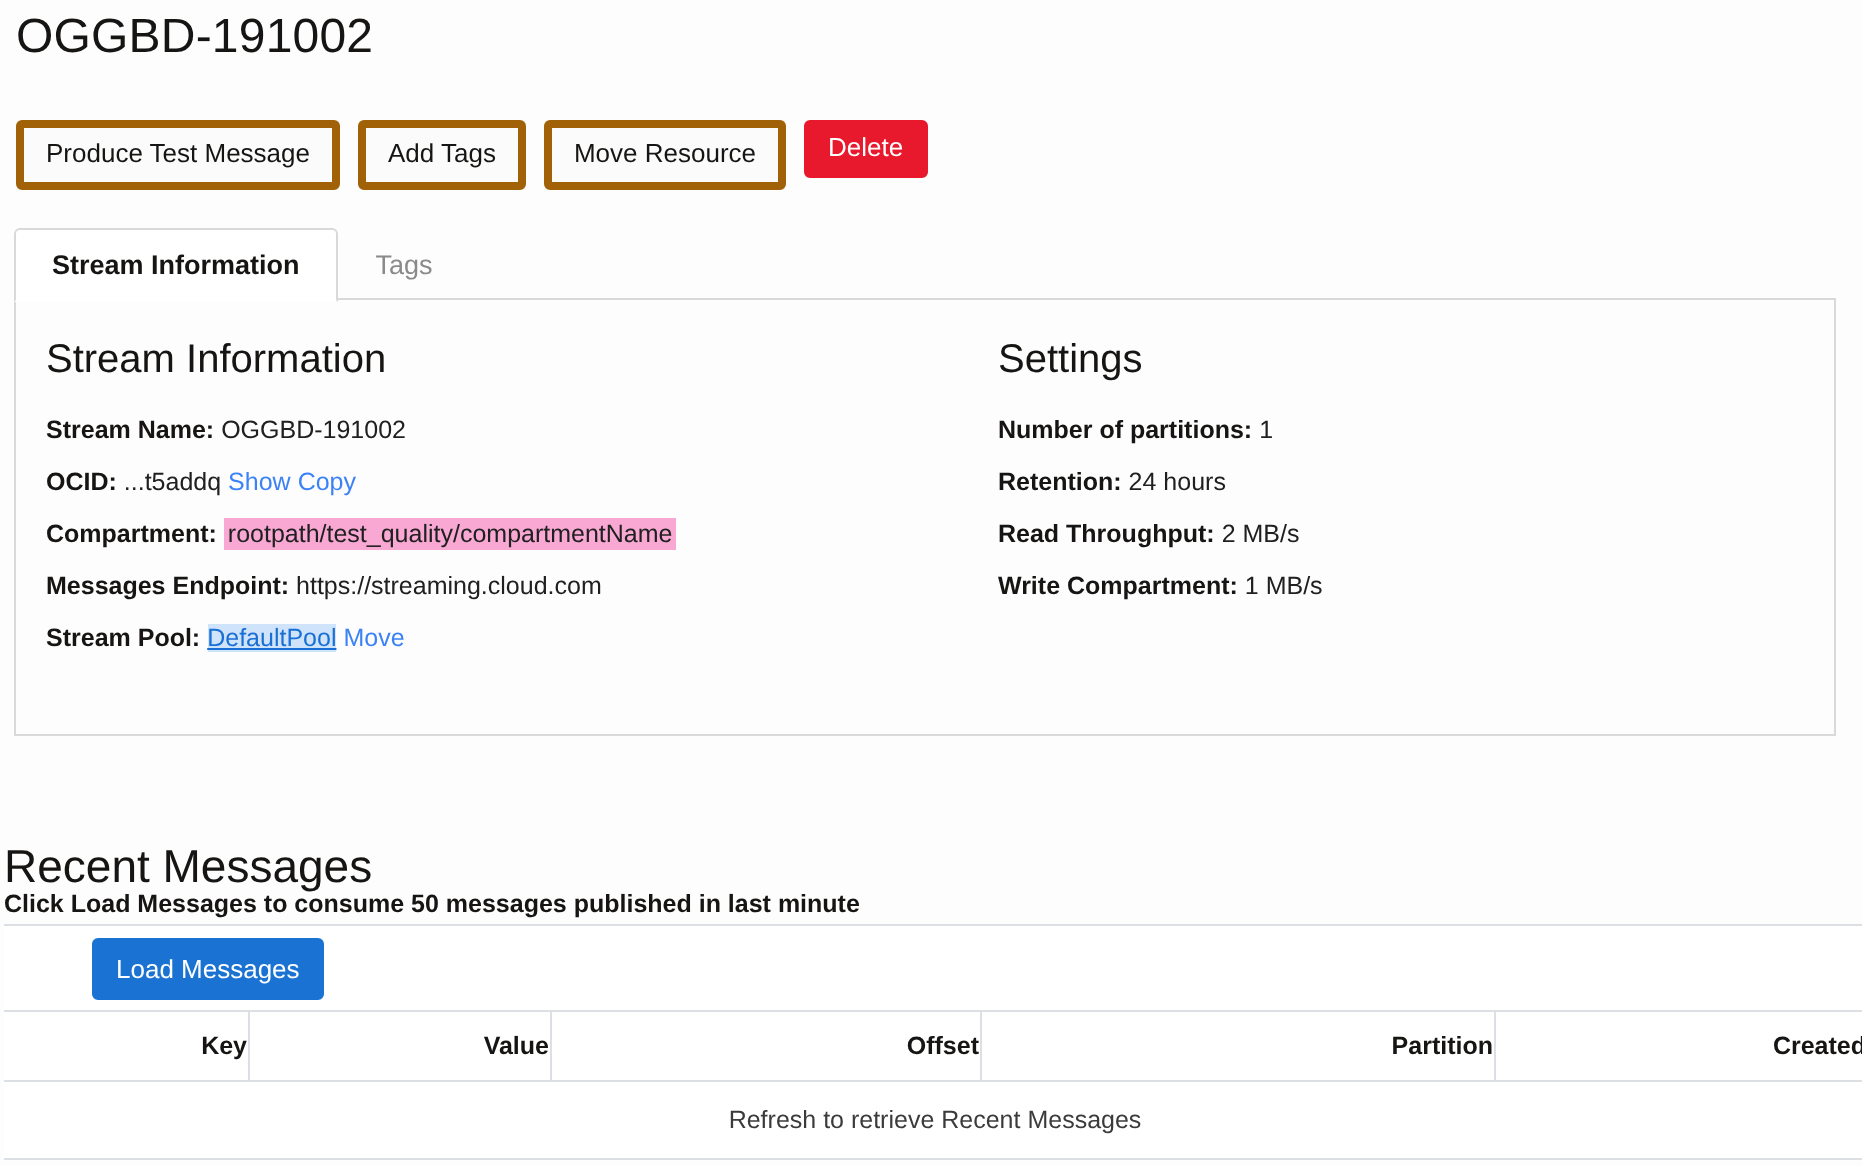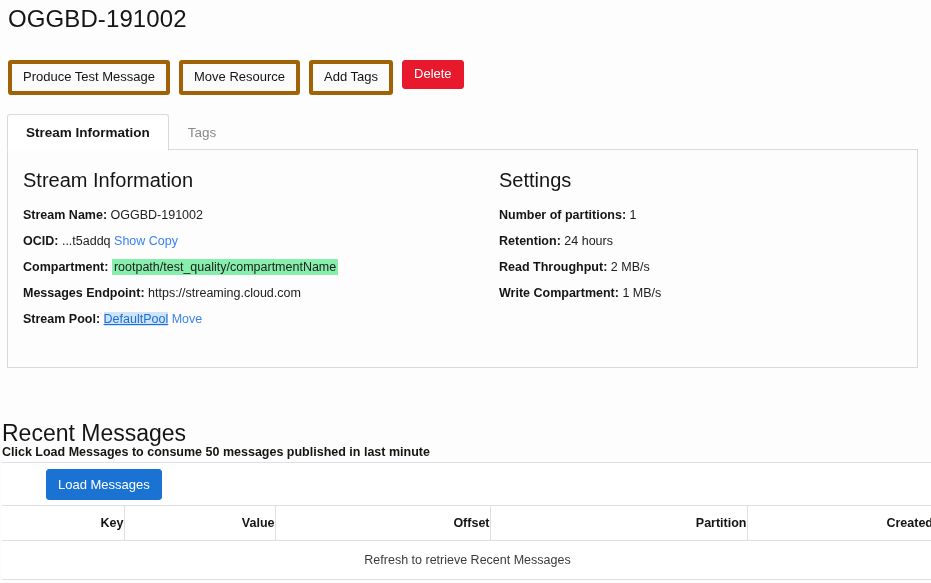--- a/index.html
+++ b/index.html
@@ -121,21 +121,21 @@
     font-size: 12.5px;
     line-height: 15px;
     margin-bottom: 11px;
     color: #161513;
     white-space: nowrap;
   }
   .field .lbl { font-weight: bold; }
   .field .val { font-weight: 400; color: #202020; }
 
   .compartment-val {
-    background: #86efac;
+    background: #f9a8d4;
     padding: 1px 2px;
   }
 
   .lnk-muted {
     color: #3b82f6;
     cursor: pointer;
     margin-left: 0;
   }
   .lnk-blue {
     color: #1a6fd4;
@@ -220,22 +220,22 @@
 </style>
 </head>
 <body>
 
 <div id="page">
 
   <div class="page-title">OGGBD-191002</div>
 
   <div class="action-bar">
     <button class="btn">Produce Test Message</button>
+    <button class="btn">Add Tags</button>
     <button class="btn">Move Resource</button>
-    <button class="btn">Add Tags</button>
     <button class="btn btn-danger">Delete</button>
   </div>
 
   <div class="tabs">
     <div class="tab active">Stream Information</div>
     <div class="tab">Tags</div>
   </div>
 
   <div class="tab-panel">
 

